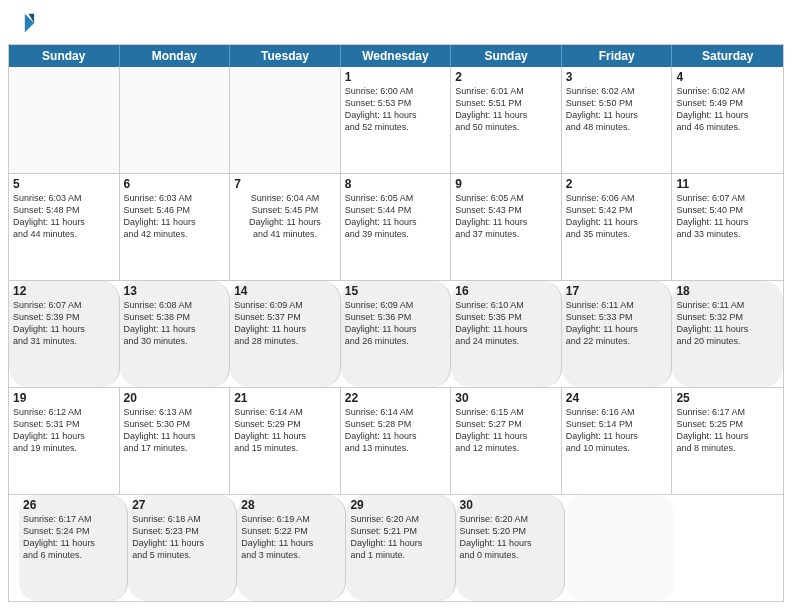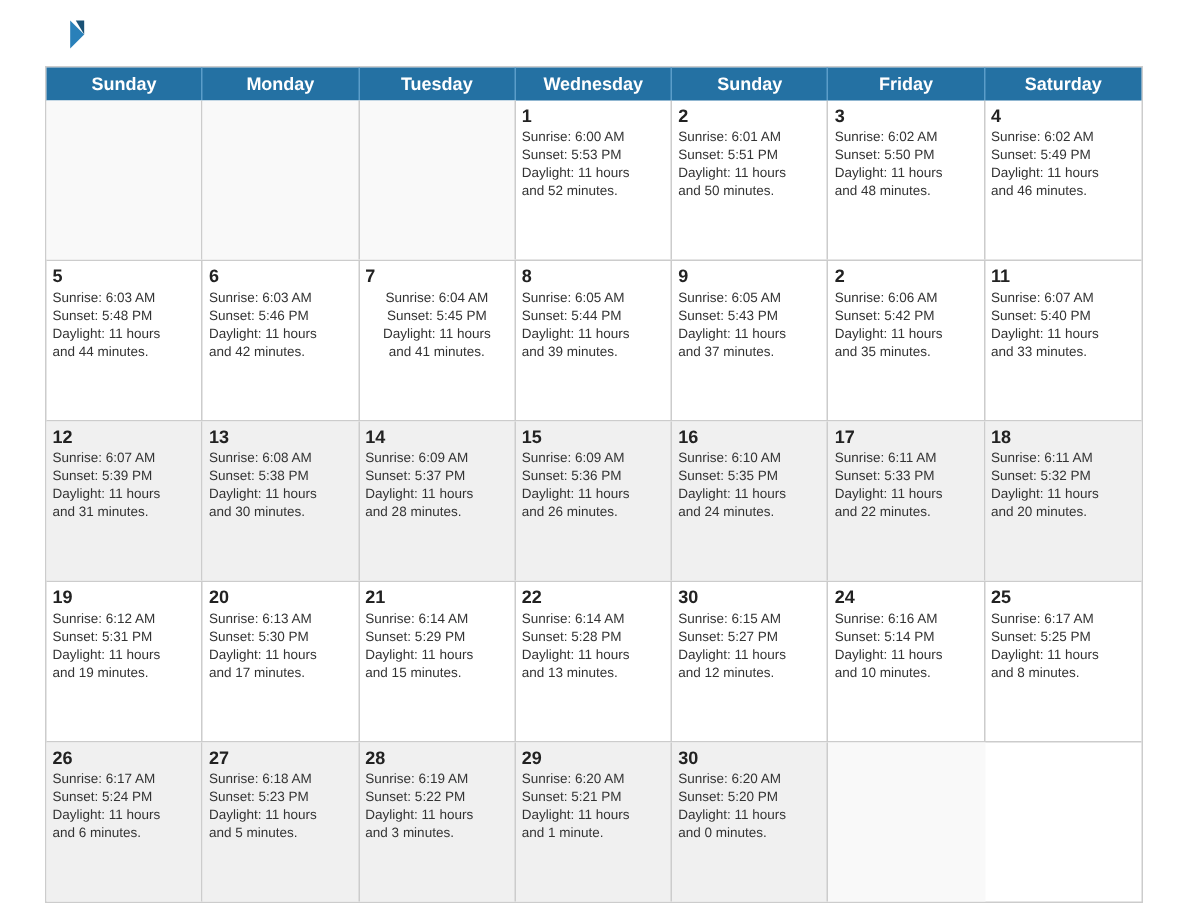--- a/index.html
+++ b/index.html
@@ -6,21 +6,21 @@
     body {
       width: 792px;
       height: 612px;
       font-family: Arial, sans-serif;
       background: #fff;
       overflow: hidden;
     }
     .page {
       width: 792px;
       height: 612px;
-      padding: 10px 30px;
+      padding: 10px 8px;
       display: flex;
       flex-direction: column;
     }
     .header {
       display: flex;
       justify-content: space-between;
       align-items: flex-start;
       margin-bottom: 6px;
     }
     .logo {
@@ -82,20 +82,21 @@
       flex-direction: column;
     }
     .cal-row {
       display: grid;
       grid-template-columns: repeat(7, 1fr);
       flex: 1;
       border-bottom: 1px solid #ccc;
     }
     .cal-row:last-child {
       border-bottom: none;
+      margin-left: 10px;
     }
     .cal-cell {
       border-right: 1px solid #ccc;
       padding: 3px 4px;
       font-size: 9.5px;
       color: #333;
       vertical-align: top;
       min-height: 0;
       display: flex;
       flex-direction: column;
@@ -112,20 +113,21 @@
       color: #222;
       margin-bottom: 1px;
     }
     .day-info {
       font-size: 9px;
       color: #333;
       line-height: 1.35;
     }
     .shaded {
       background: #f0f0f0;
+      border-radius: 19px;
     }
   </style>
 </head>
 <body>
 
 <div class="page">
   <div class="header">
     <div class="logo">
       <svg class="logo-icon" viewBox="0 0 30 30">
         <polygon points="18,4 28,14 18,24" fill="#2980b9"></polygon>

